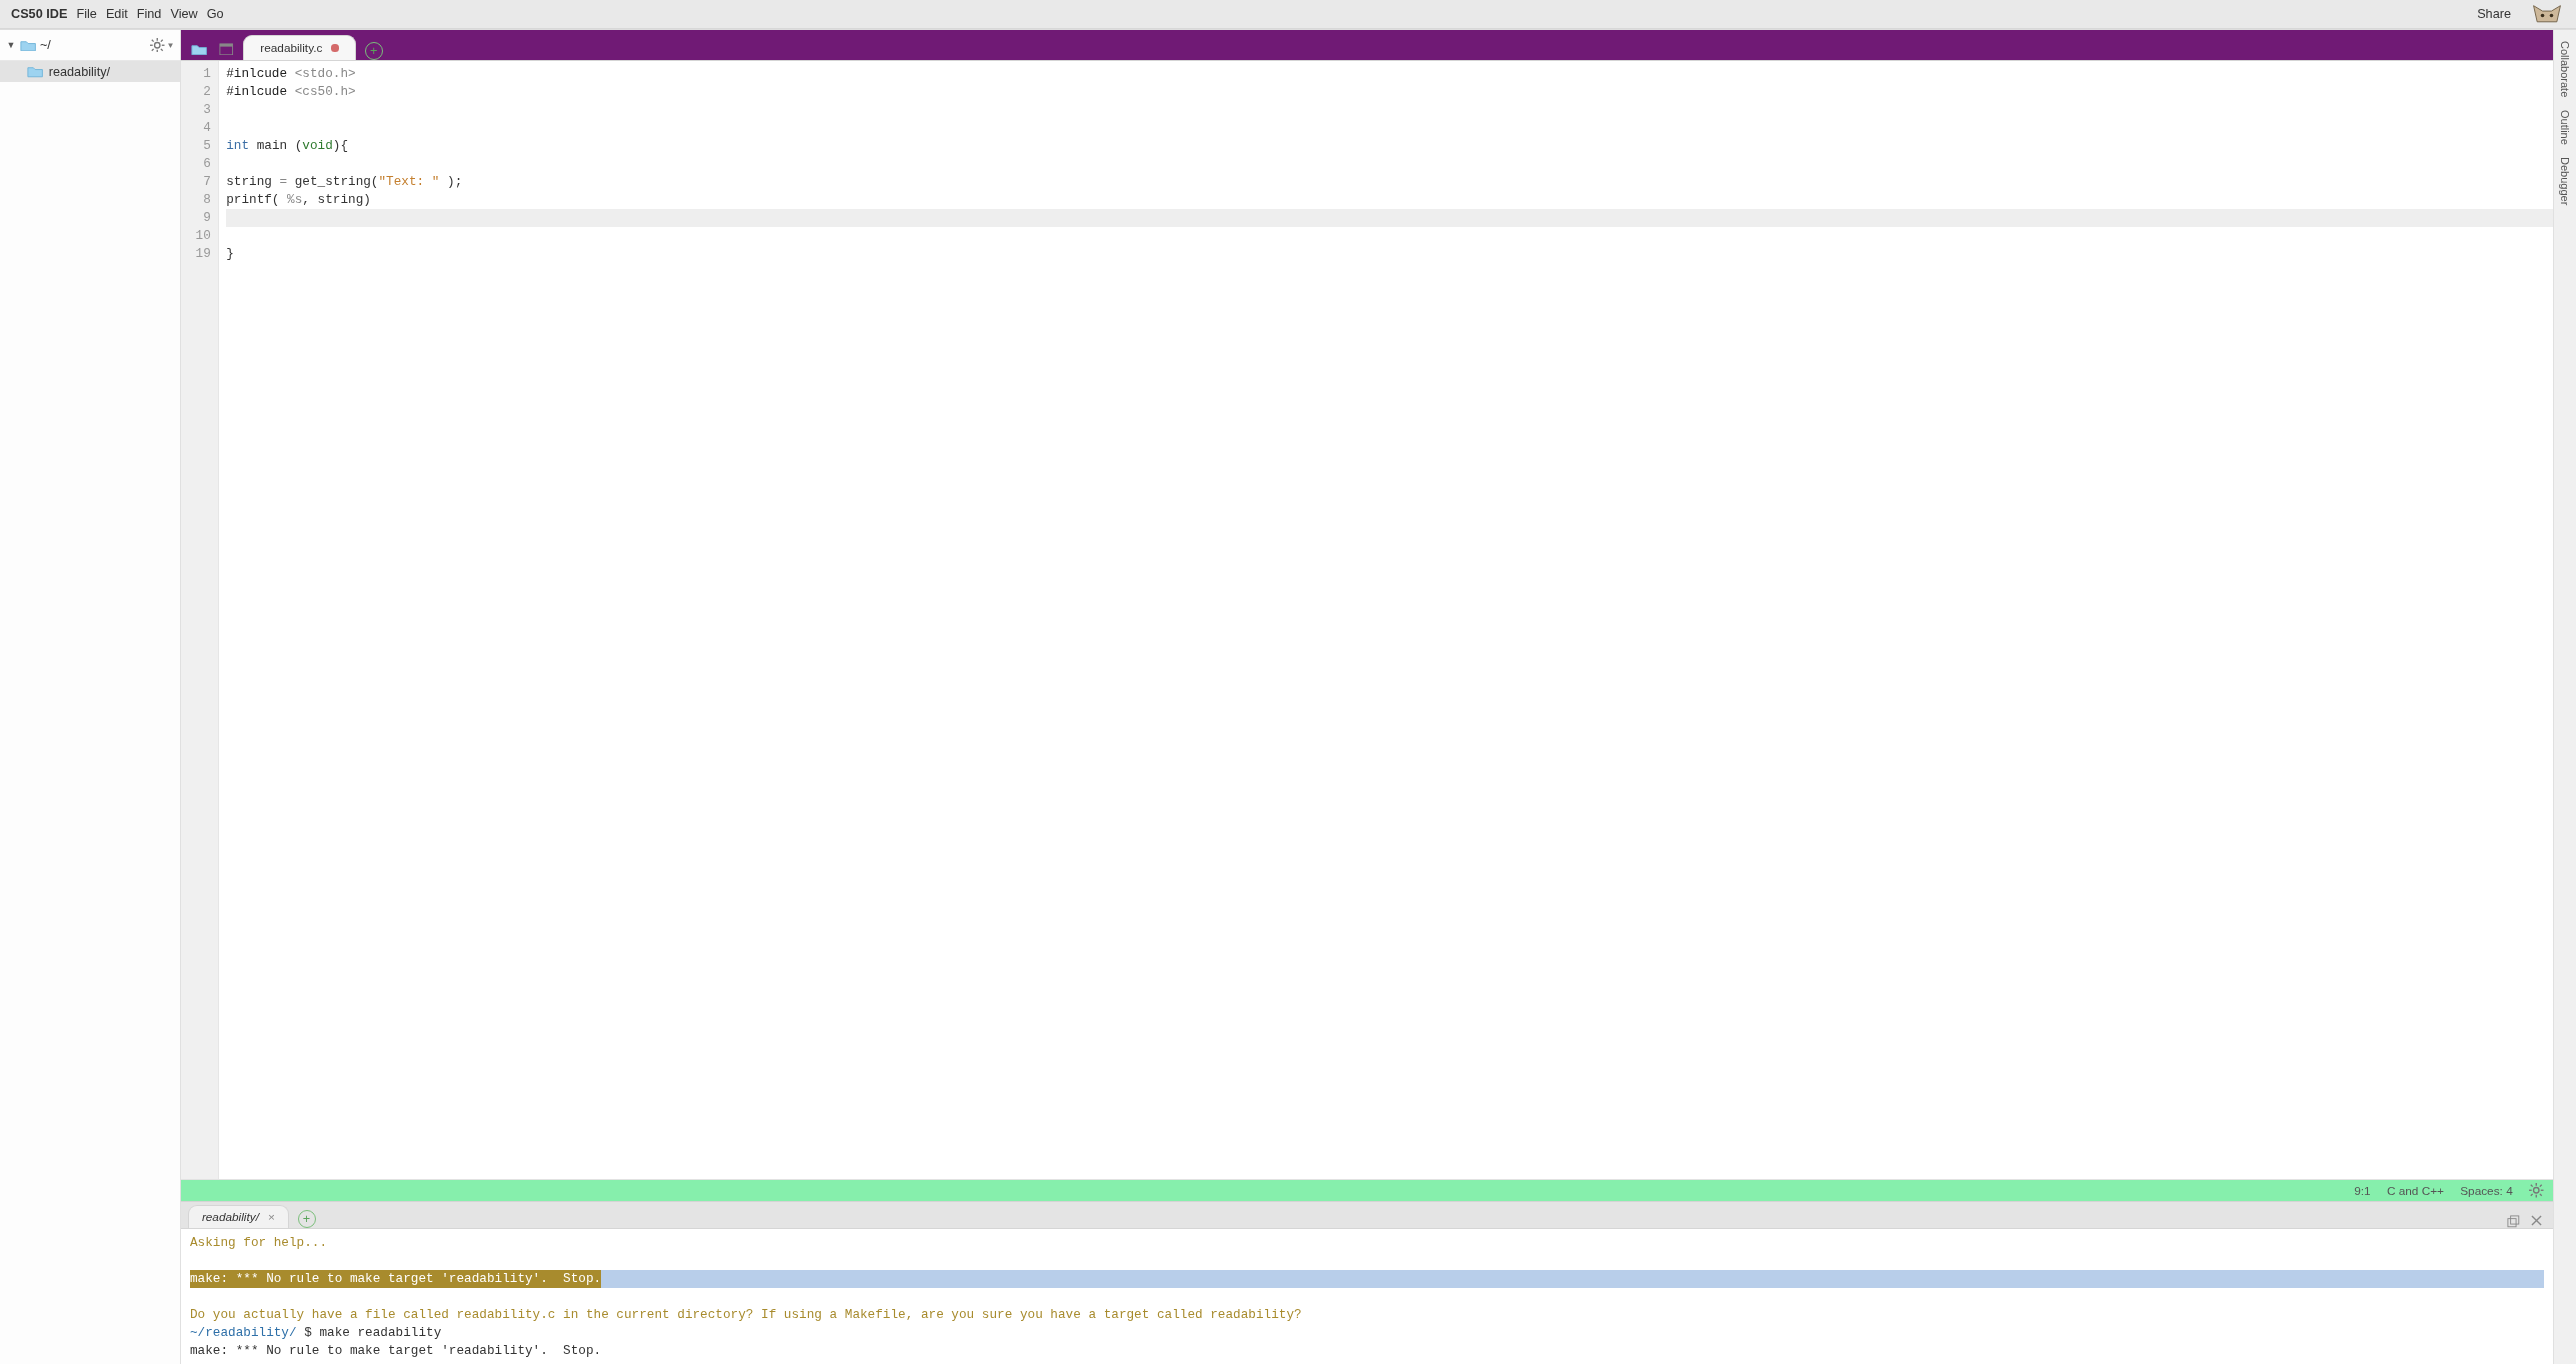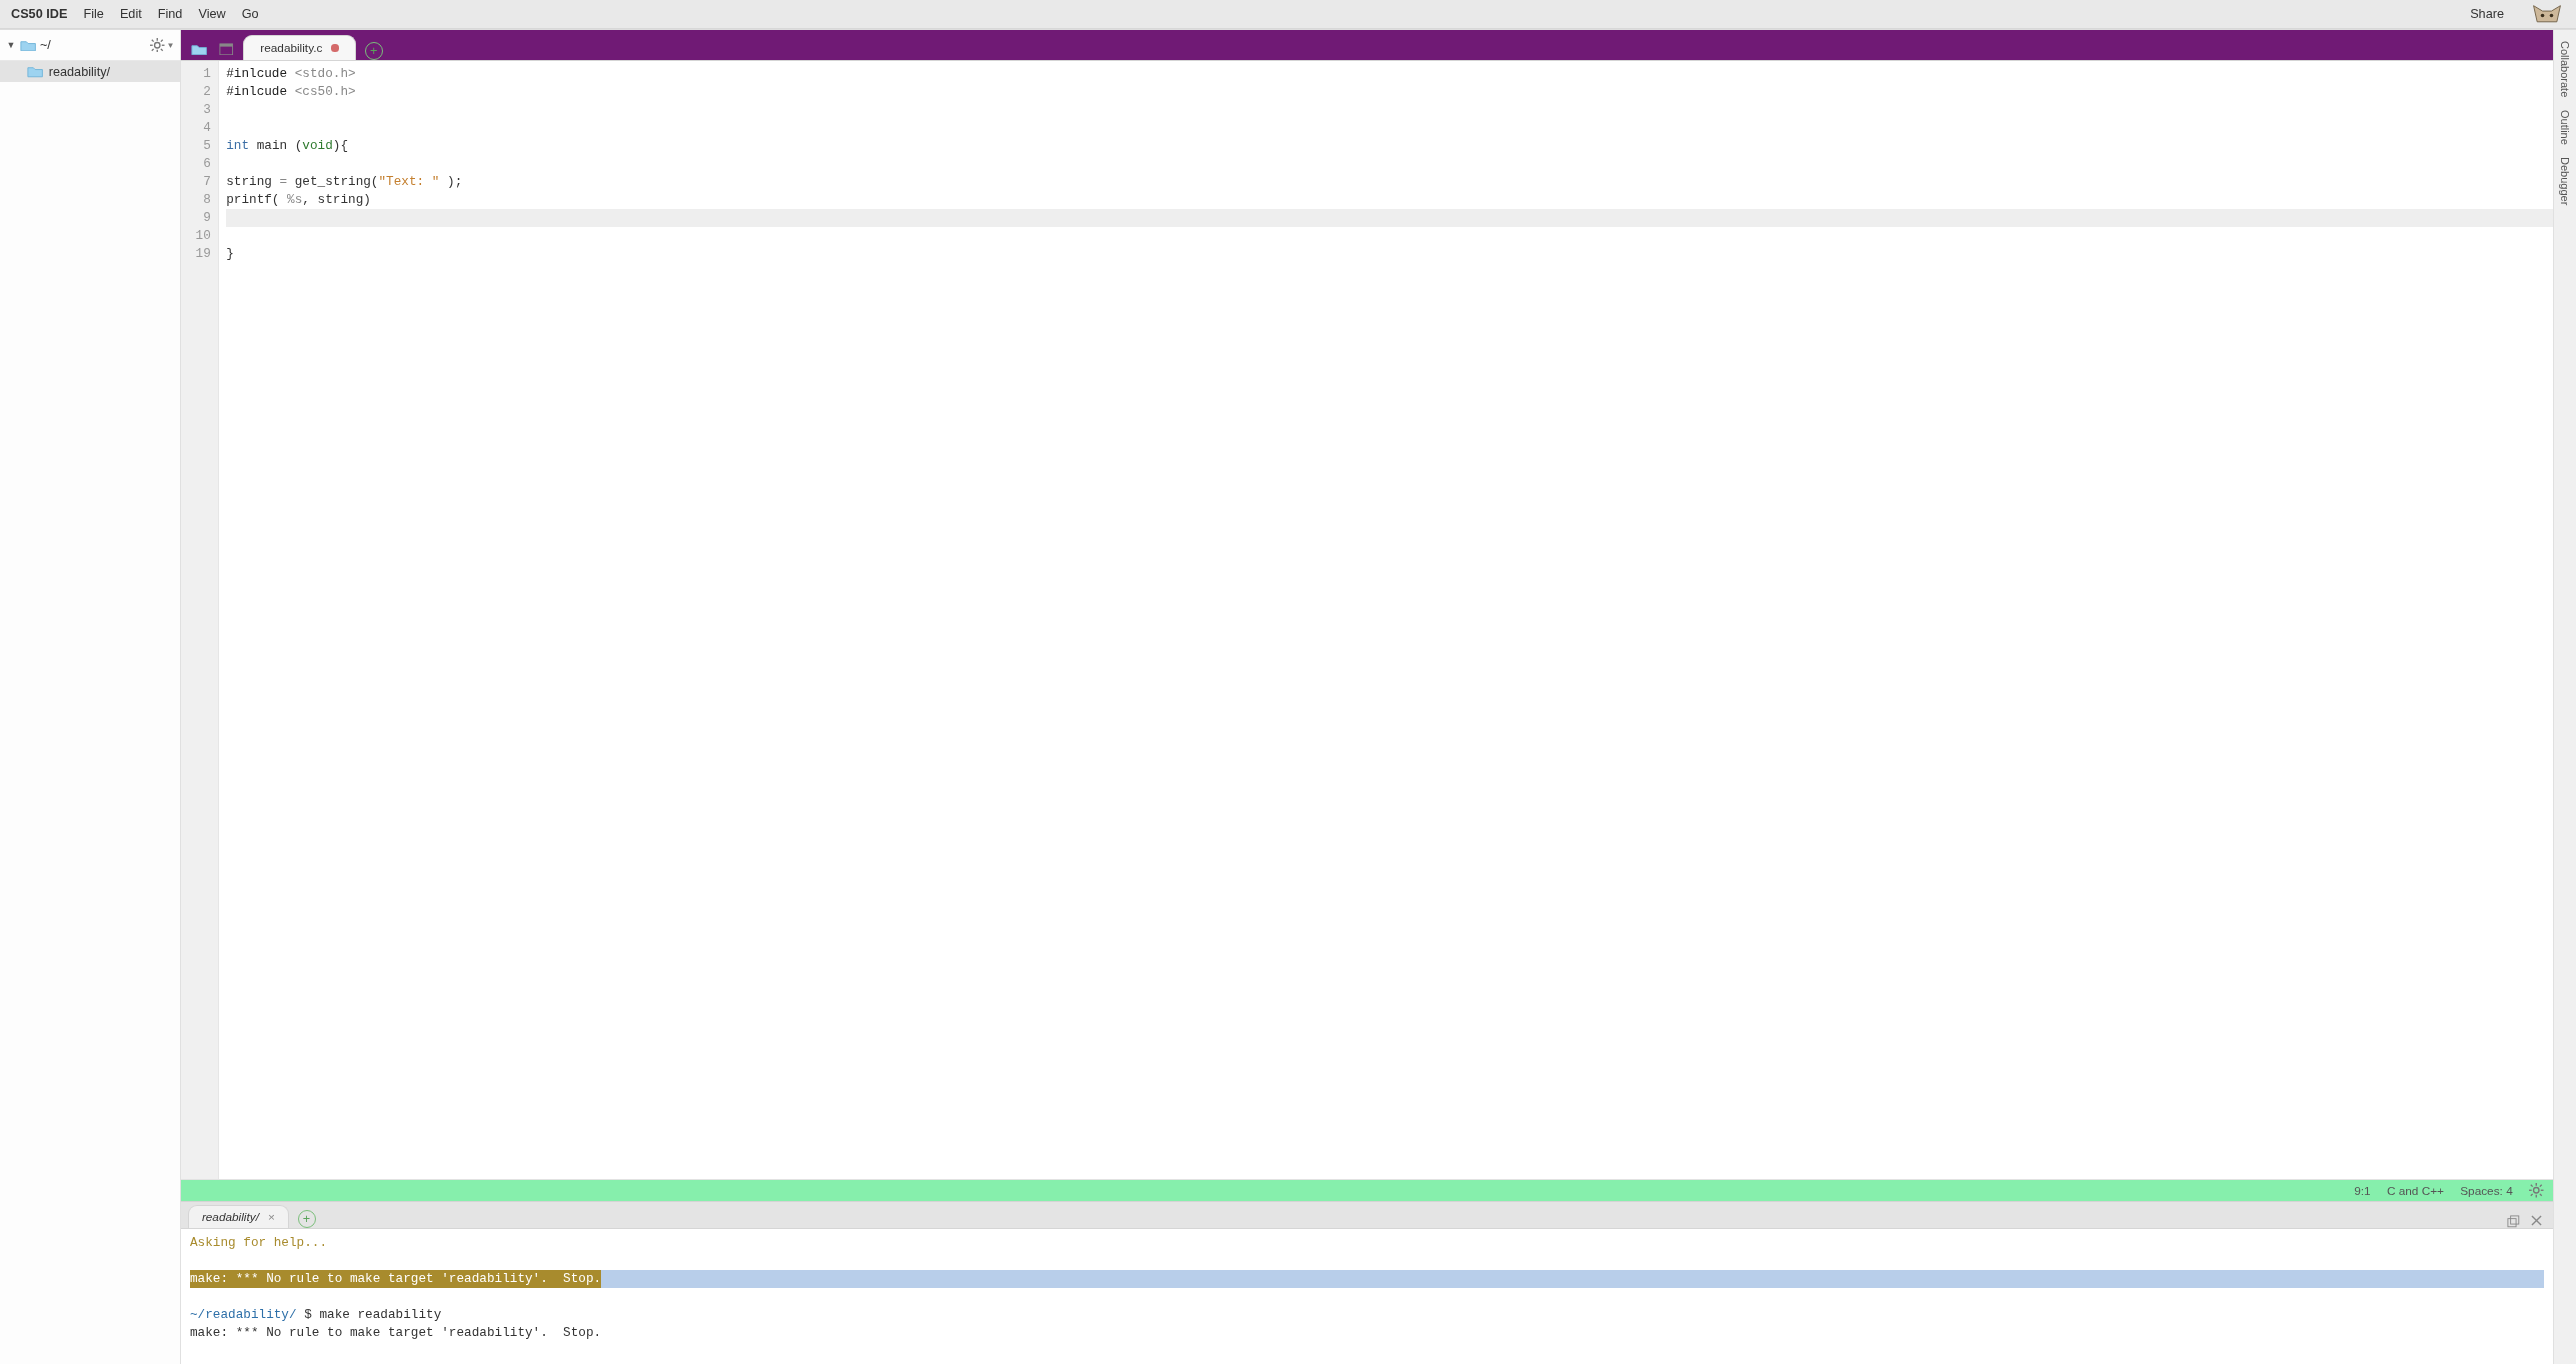--- a/index.html
+++ b/index.html
@@ -1,20 +1,20 @@
 <!DOCTYPE html>
 <html><head>
 <meta charset="utf-8">
 <style>
   * { box-sizing: border-box; margin: 0; padding: 0; }
   html, body { width: 100%; height: 100%; font-family: -apple-system, "Helvetica Neue", Arial, sans-serif; font-size: 12.7px; color: #333; }
   body { display: flex; flex-direction: column; background: #fff; }
 
   
-  .menubar { display: flex; align-items: center; height: 29px; padding: 0 11px; background: #e9e9e9; border-bottom: 0.9px solid #d8d8d8; gap: 16px; }
+  .menubar { display: flex; align-items: center; height: 29px; padding: 0 11px; background: #e9e9e9; border-bottom: 0.9px solid #d8d8d8; gap: 9px; }
   .menubar .brand { font-weight: 700; }
   .menubar .menu-item { cursor: default; }
   .menubar .spacer { flex: 1; }
   .share-link { margin-right: 9px; }
   .cat-icon { width: 36px; height: 25px; display:flex; align-items:center; justify-content:center; }
 
   
   .main { flex: 1; display: flex; min-height: 0; border-top: 0.9px solid #ddd; }
 
   
@@ -211,20 +211,21 @@
                 <line x1="11" y1="1" x2="1" y2="11" stroke="#888" stroke-width="1.5"></line>
               </svg>
           </span>
         </div>
       </div>
       <div class="terminal-body" id="terminal">
           <div class="tline "><span class="c-olive">Asking for help...</span></div>
           <div class="tline ">&nbsp;<span></span></div>
           <div class="tline c-hl"><span class="bg-hl">make: *** No rule to make target 'readability'.  Stop.</span></div>
           <div class="tline ">&nbsp;<span></span></div>
+          <div class="tline "><span class="c-olive">Do you actually have a file called readability.c in the current directory? If using a Makefile, are you sure you have a target called readability?</span></div>
           <div class="tline "><span class="c-blue">~/readability/</span><span class="c-text"> $ make readability</span></div>
           <div class="tline "><span class="c-text">make: *** No rule to make target 'readability'.  Stop.</span></div>
         </div>
     </div>
 
   </div>
 
   <div class="side-panels">
     <span class="vlabel">Collaborate</span>
     <span class="vlabel">Outline</span>

